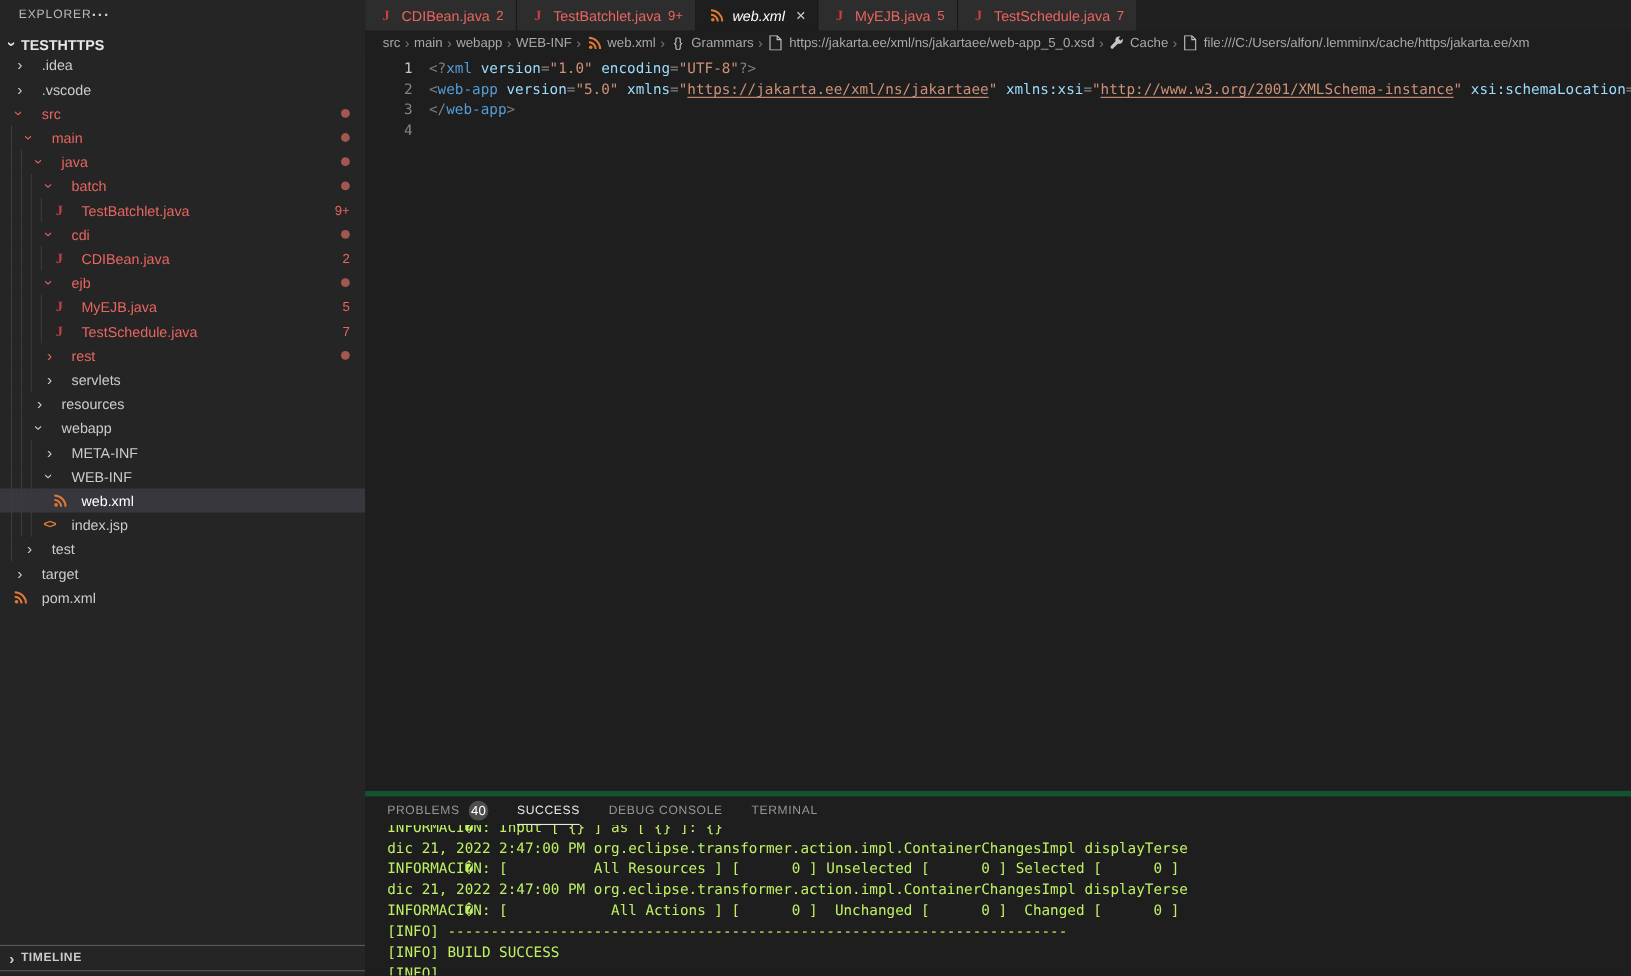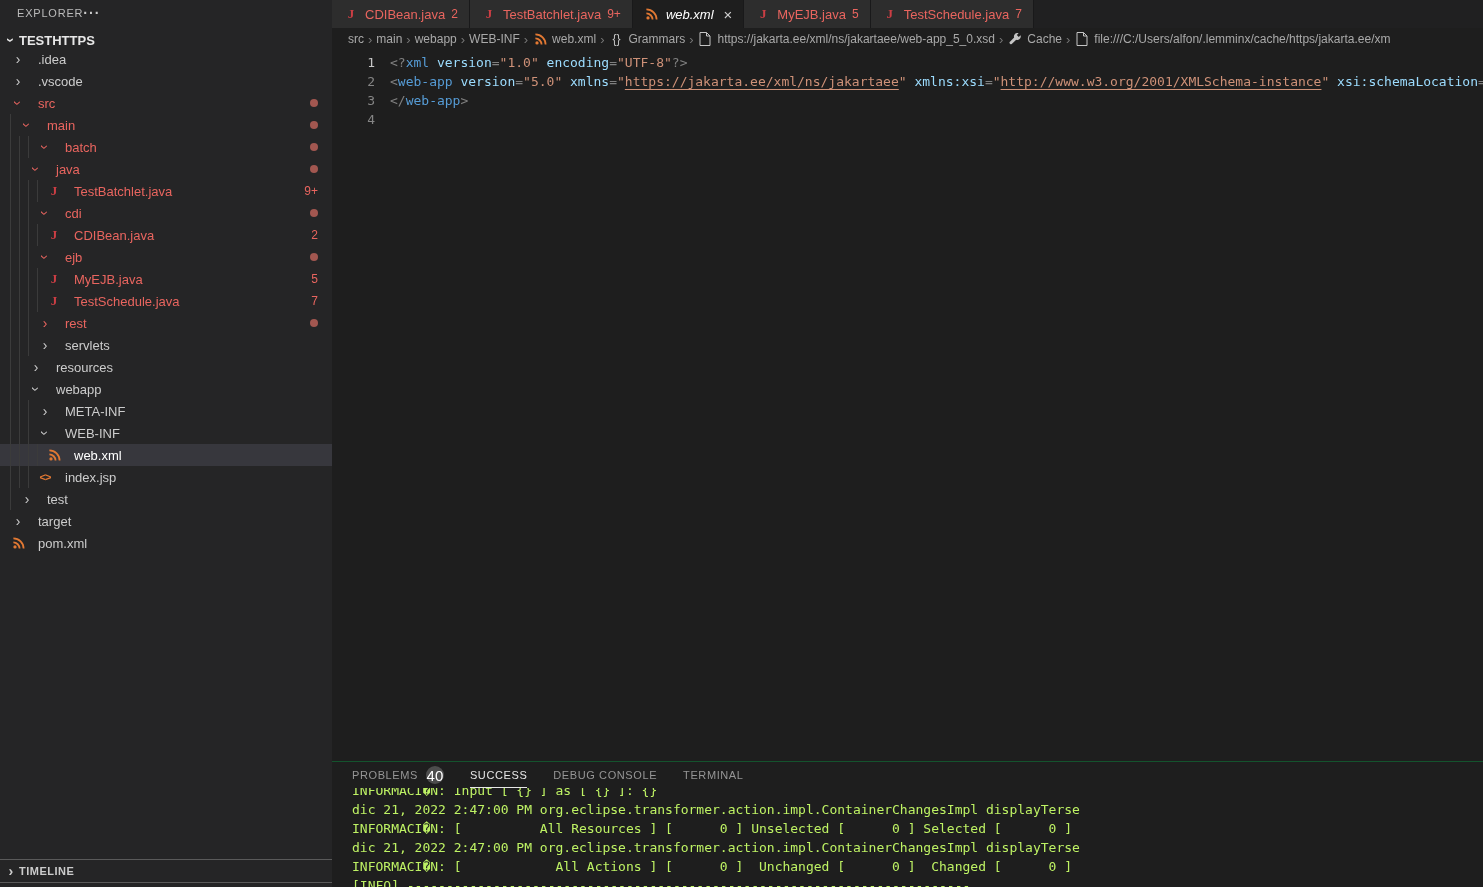--- a/index.html
+++ b/index.html
@@ -67,28 +67,28 @@
   .ln.active { color:#c6c6c6; }
   .ecode { padding-left:15px; white-space:pre; }
   .tk-punct { color:#808080; }
   .tk-tag { color:#569cd6; }
   .tk-attr { color:#9cdcfe; }
   .tk-str { color:#ce9178; }
   .tk-link { color:#ce9178; text-decoration:underline; text-underline-offset:3px; }
   .tk-plain { color:#d4d4d4; }
 
   
-  .panel { height:126px; border-top:1px solid #14532d; display:flex; flex-direction:column;
+  .panel { height:168px; border-top:5px solid #14532d; display:flex; flex-direction:column;
            background:#1e1e1e; overflow:hidden;justify-content:flex-end; }
   .panel-tabs { height:26px; min-height:26px; display:flex; align-items:stretch; padding-left:20px; gap:26px; }
   .ptab { font-size:11px; letter-spacing:.6px; color:#969696; display:flex; align-items:center;
           gap:8px; cursor:pointer; }
   .ptab.active { color:#e7e7e7; border-bottom:1px solid #e7e7e7; }
   .pbadge { background:#4d4d4d; color:#ffffff; border-radius:50%; min-width:18px; height:18px;
-            display:flex; align-items:center; justify-content:center; font-size:15px; letter-spacing:0; }
+            display:flex; align-items:center; justify-content:center; font-size:12px; letter-spacing:0; }
   .output { flex:1; overflow:hidden; font-family:"DejaVu Sans Mono", monospace; font-size:13px;
             line-height:19px; color:#bef264; padding-left:20px; cursor:text; }
   .outline { white-space:pre; height:19px; }
   .outline:first-child { margin-top:-7px; }
 </style>
 </head>
 <body>
 
 <div class="app">
 
@@ -121,31 +121,31 @@
         <div class="tree-row error">
           <span class="guide"></span>
           <span class="chev down">›</span>
           <span class="tree-label">main</span>
           <span class="row-spacer"></span>
           <span class="dot"></span>
         </div>
         <div class="tree-row error">
           <span class="guide"></span>
           <span class="guide"></span>
+          <span class="chev down">›</span>
+          <span class="tree-label">java</span>
+          <span class="row-spacer"></span>
+          <span class="dot"></span>
+        </div>
+        <div class="tree-row error">
+          <span class="guide"></span>
+          <span class="guide"></span>
           <span class="guide"></span>
           <span class="chev down">›</span>
           <span class="tree-label">batch</span>
-          <span class="row-spacer"></span>
-          <span class="dot"></span>
-        </div>
-        <div class="tree-row error">
-          <span class="guide"></span>
-          <span class="guide"></span>
-          <span class="chev down">›</span>
-          <span class="tree-label">java</span>
           <span class="row-spacer"></span>
           <span class="dot"></span>
         </div>
         <div class="tree-row error">
           <span class="guide"></span>
           <span class="guide"></span>
           <span class="guide"></span>
           <span class="guide"></span>
           <span class="ic java-ic">J</span>
           <span class="tree-label">TestBatchlet.java</span>

